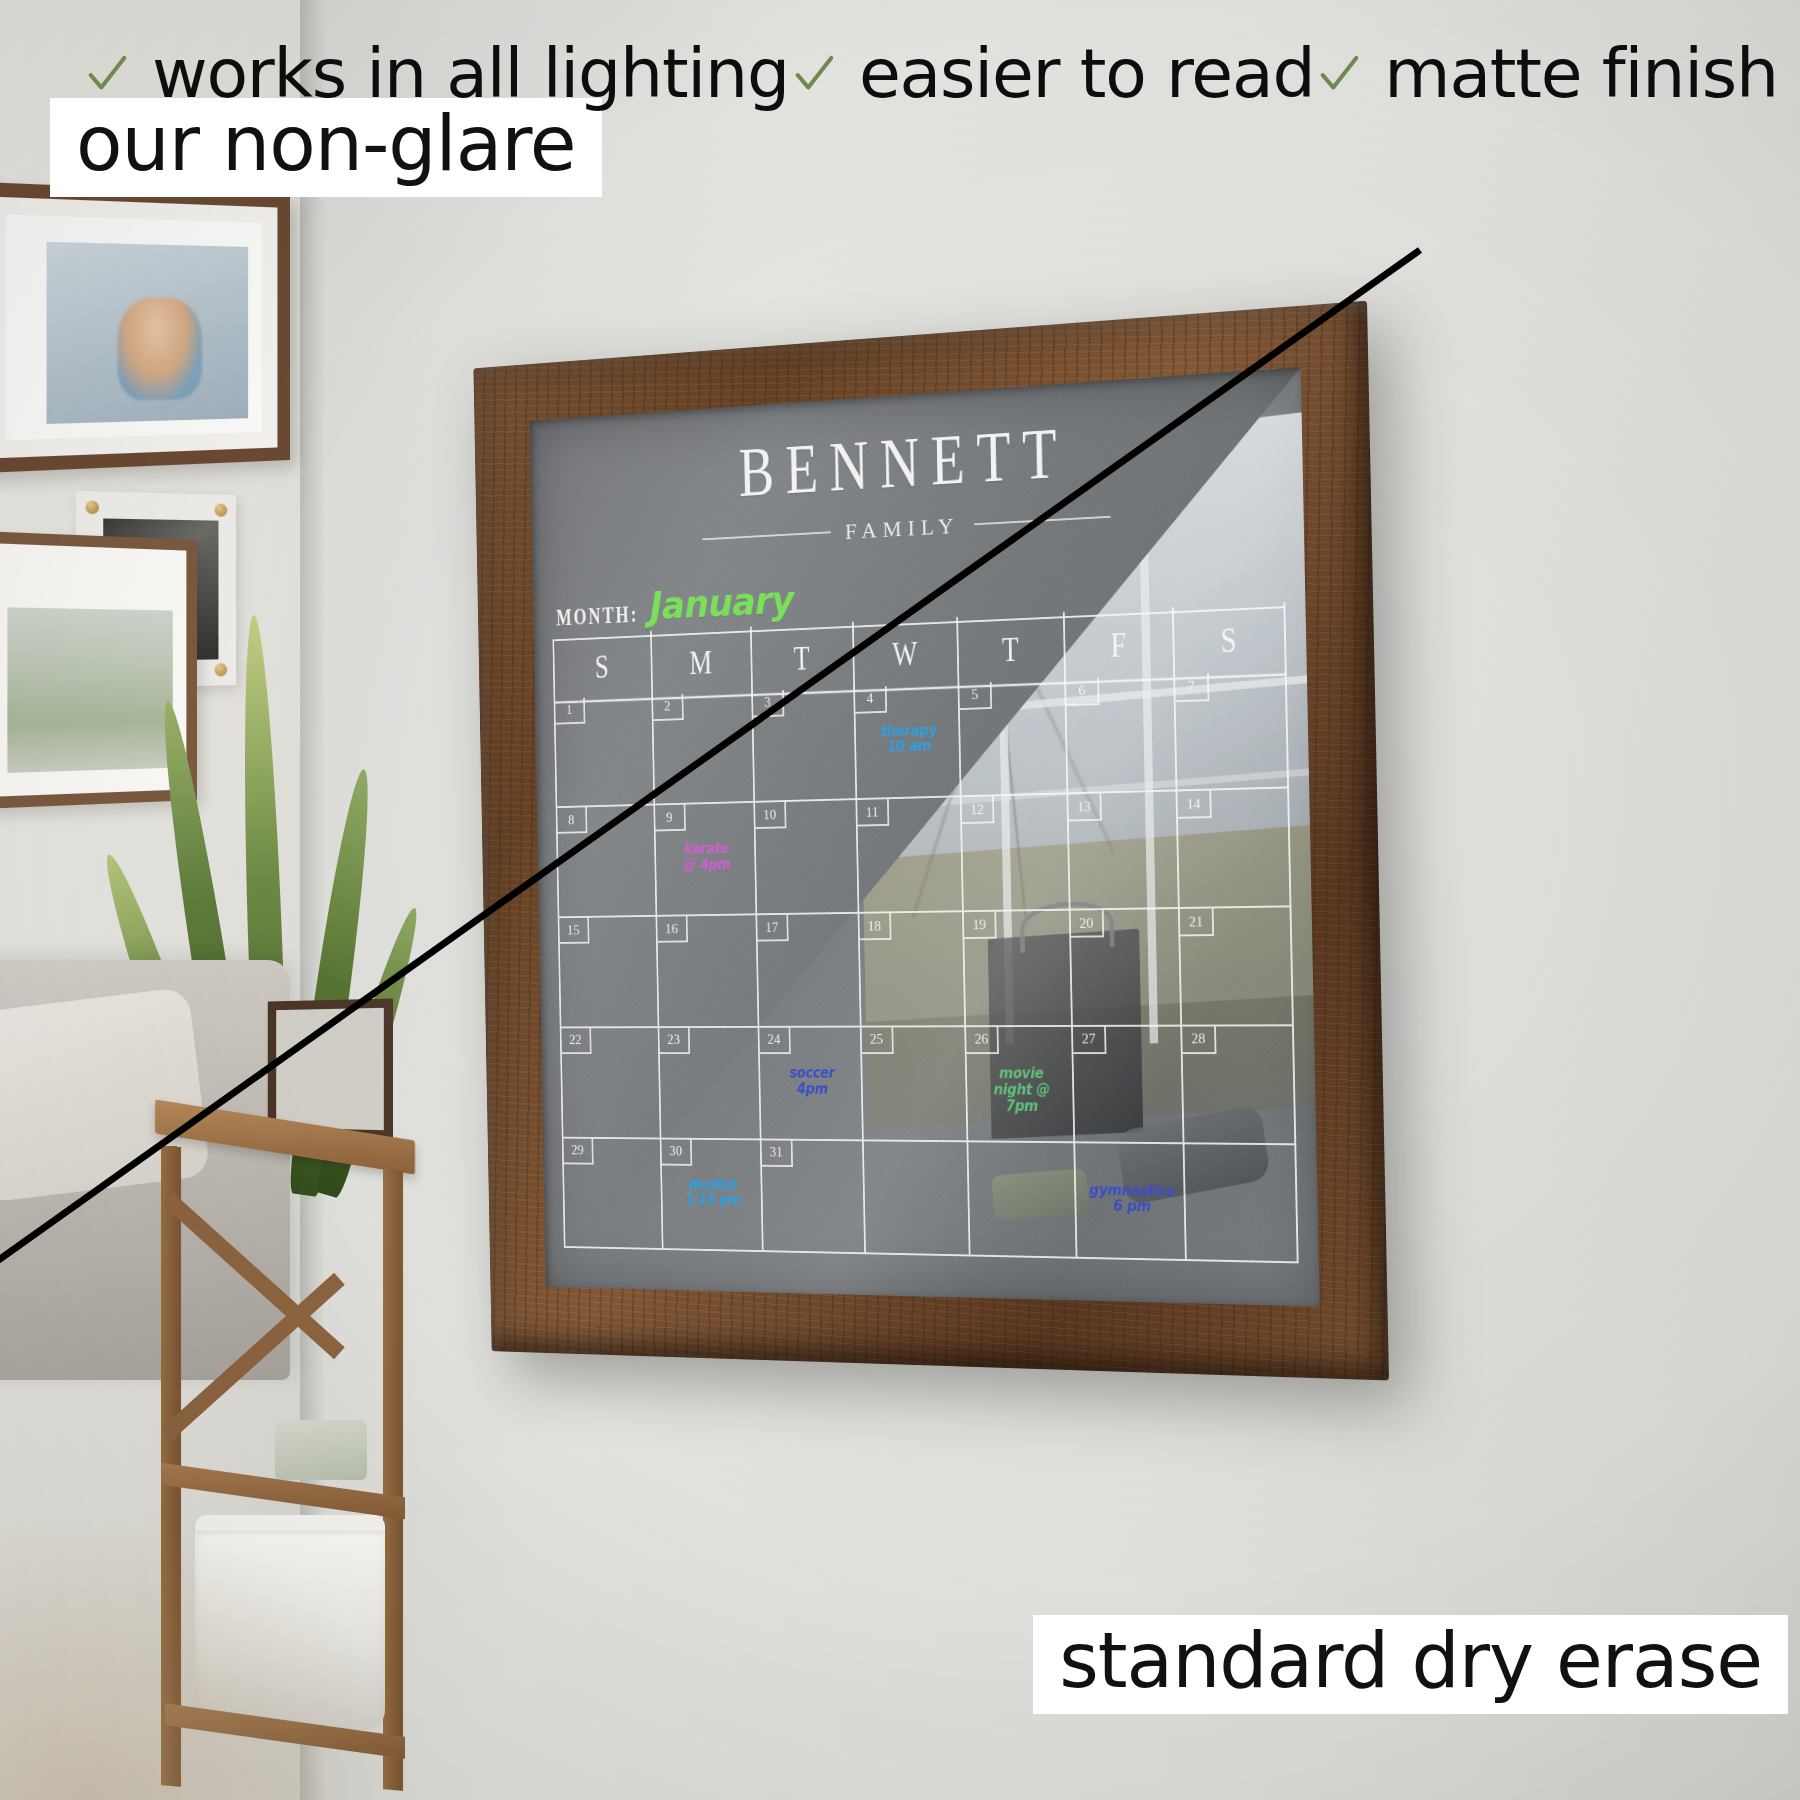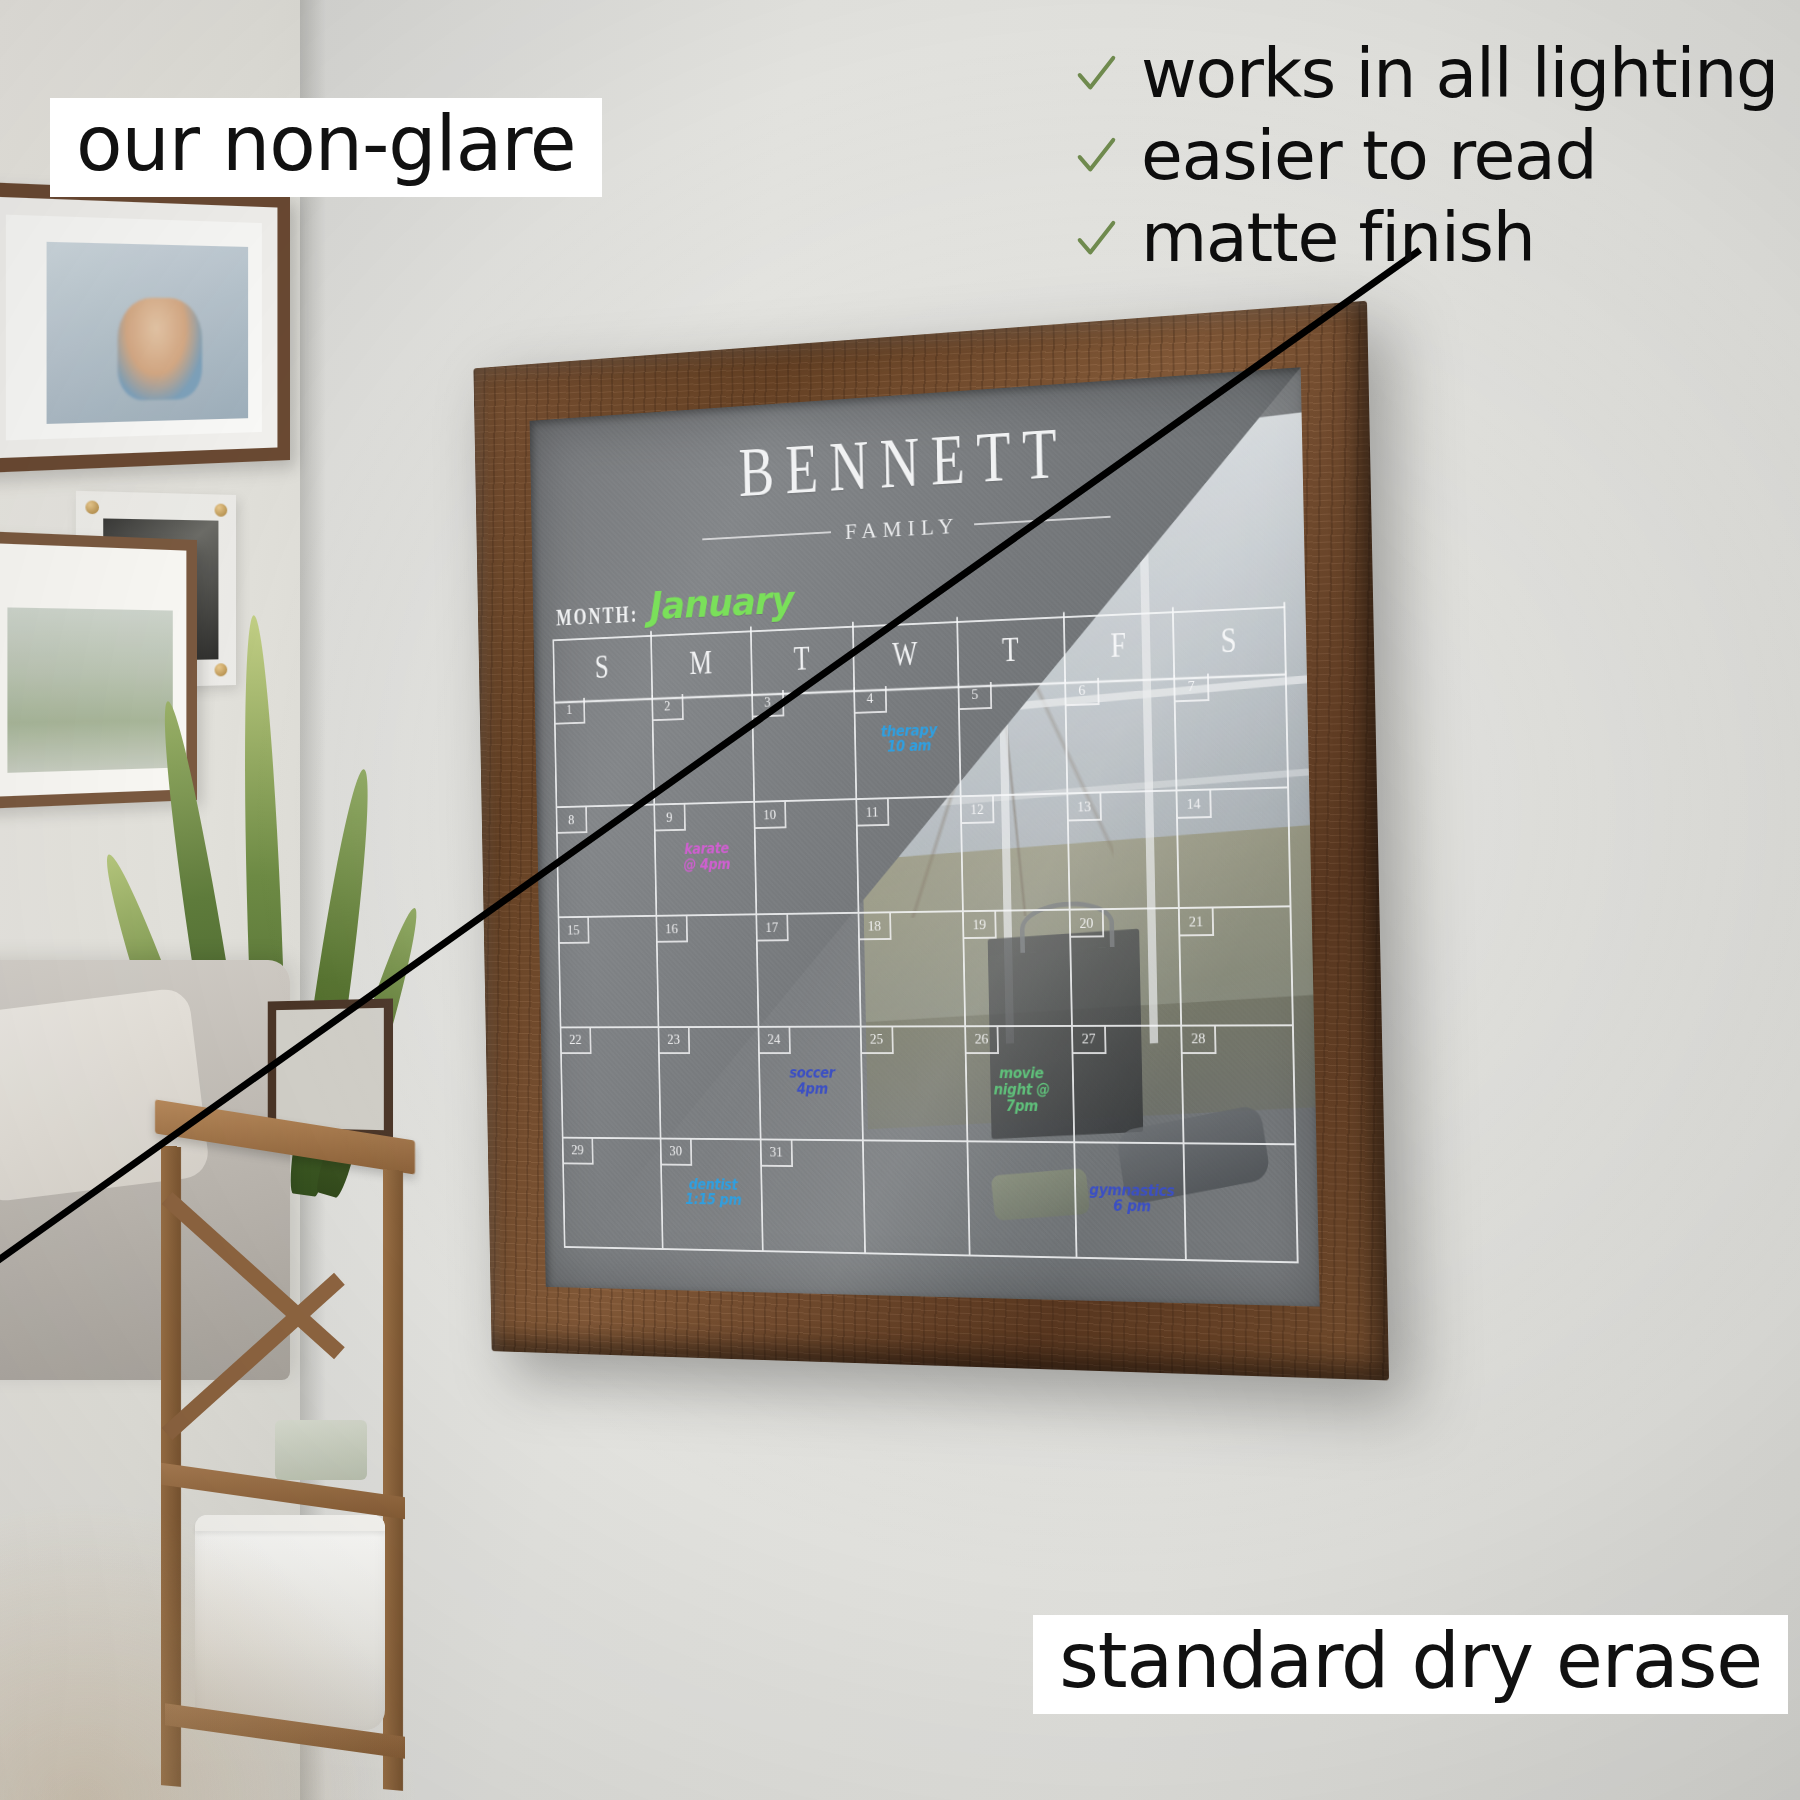--- a/index.html
+++ b/index.html
@@ -280,21 +280,21 @@
   .tag span{
     font-family:"DejaVu Sans",sans-serif;
     font-weight:400;color:#111;
     font-size:76px;line-height:1.06;letter-spacing:-1px;
   }
   #tag-topleft{left:50px;top:98px;}
   #tag-bottomright{right:12px;bottom:86px;}
 
   .checks{
     position:absolute;right:22px;top:34px;
-    display:flex;flex-direction:column;gap:2px;align-items:flex-start;
+    display:flex;flex-direction:row;gap:2px;align-items:flex-start;
   }
   .check-row{display:flex;align-items:center;gap:22px;}
   .check-ic{width:46px;height:46px;flex:0 0 46px;}
   .check-tx{
     font-family:"DejaVu Sans",sans-serif;
     font-size:68px;line-height:1.18;color:#0d0d0d;letter-spacing:-1.2px;white-space:nowrap;
   }
 </style>
 </head>
 <body>

